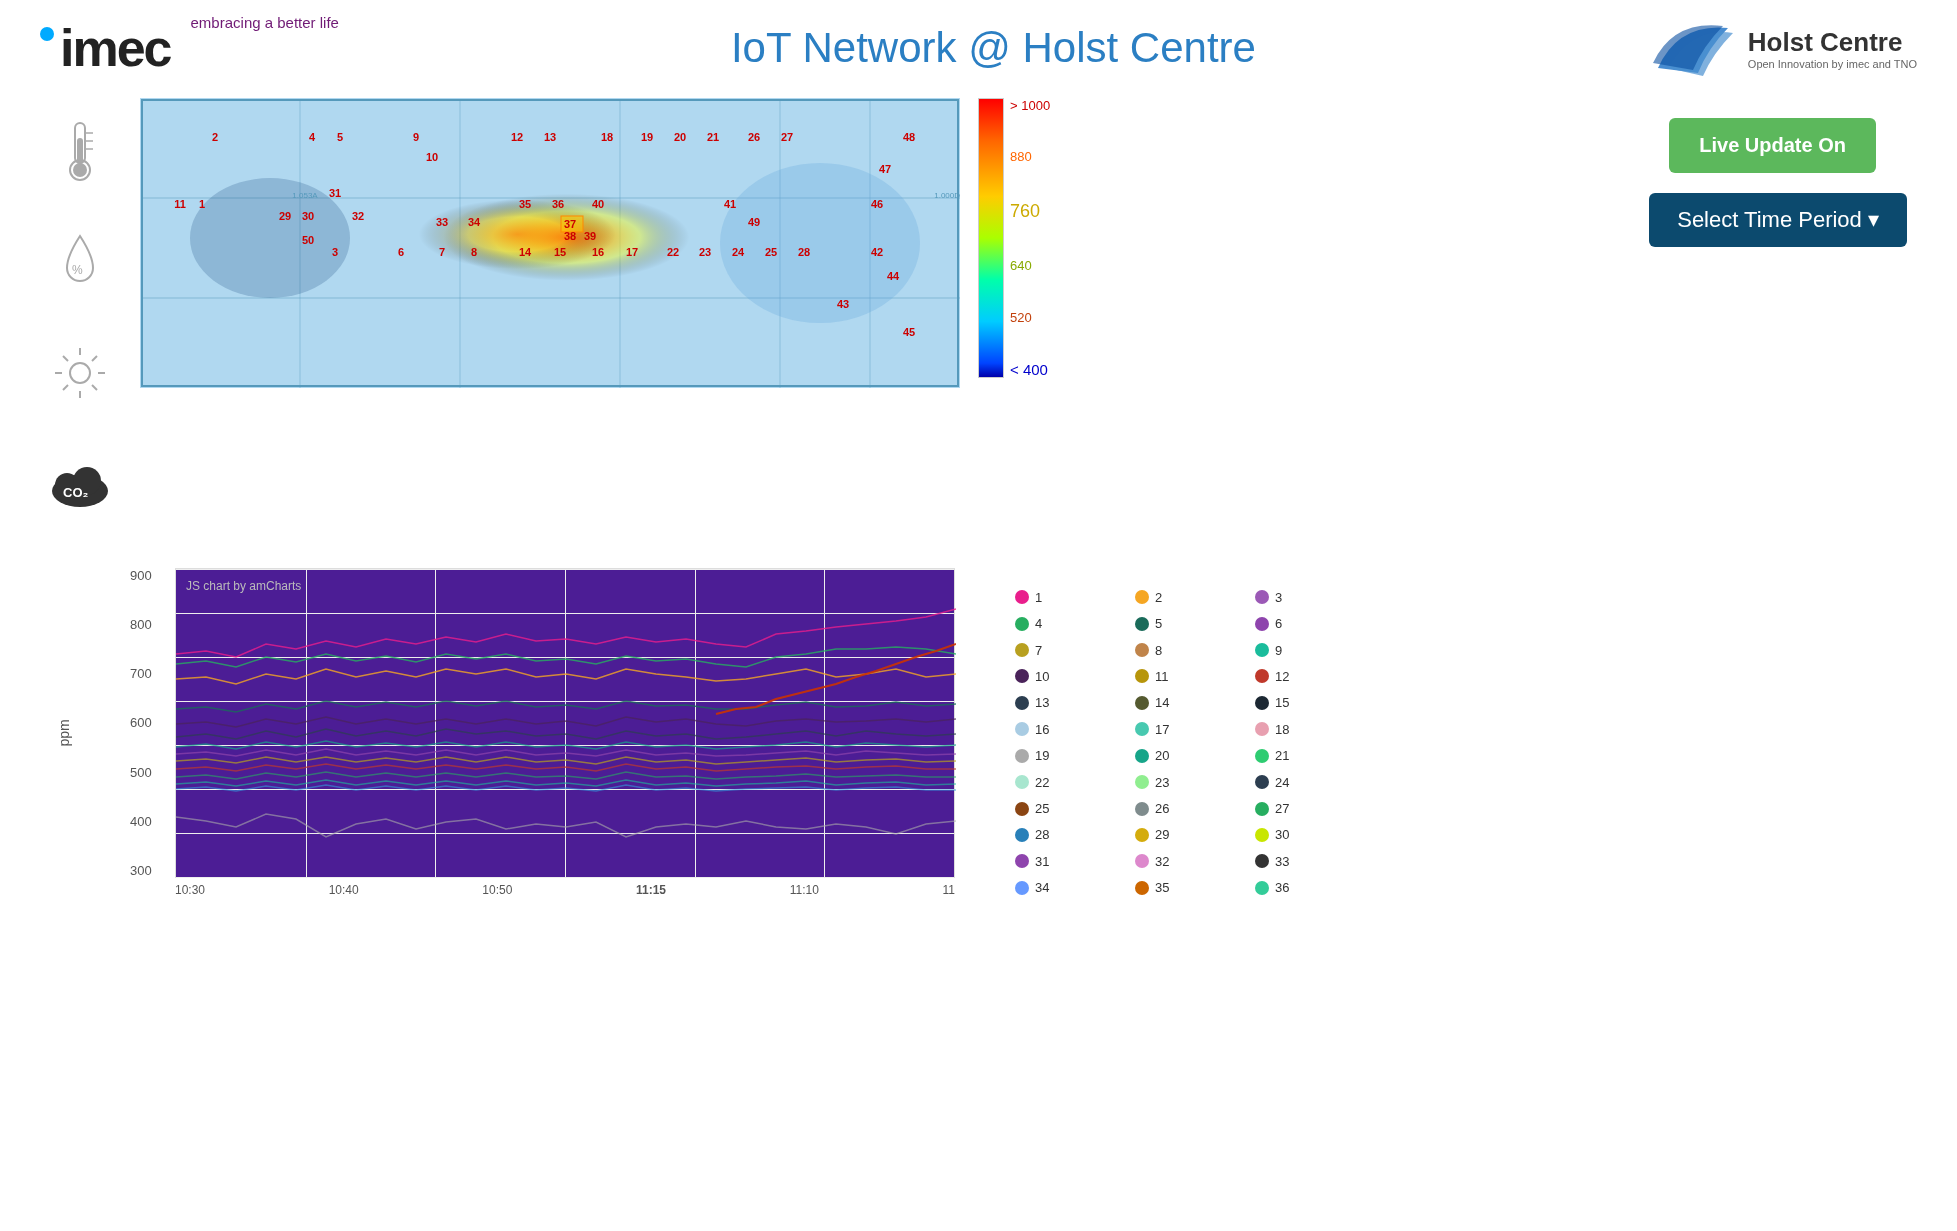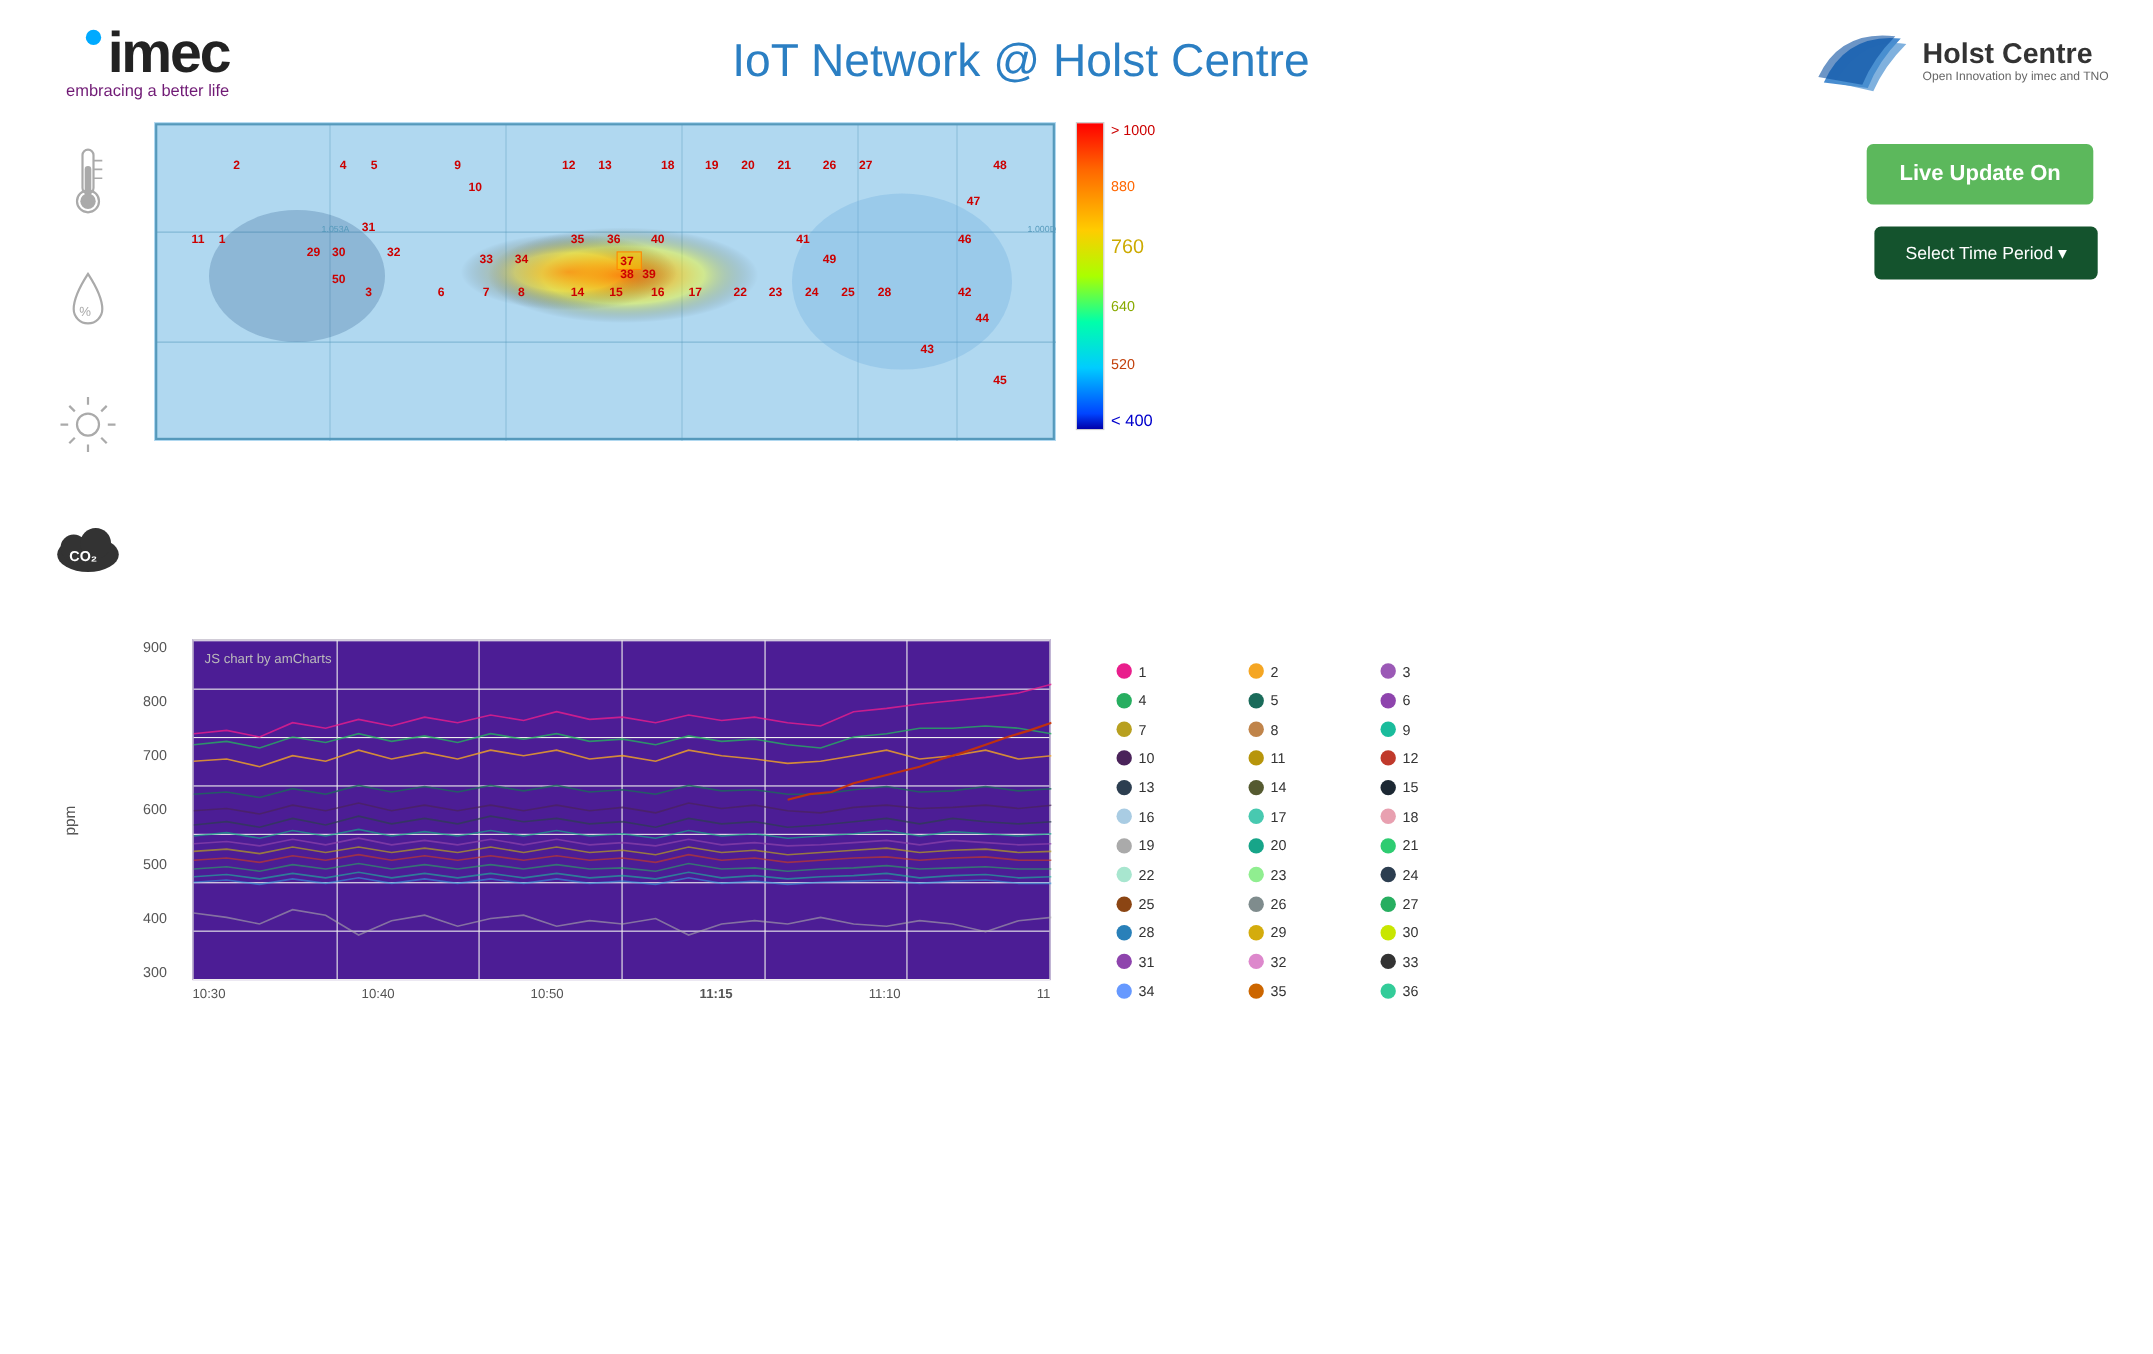--- a/index.html
+++ b/index.html
@@ -1,40 +1,40 @@
 <!DOCTYPE html>
 <html><head>
   <meta charset="utf-8">
   <style>
     * { margin: 0; padding: 0; box-sizing: border-box; }
     body { background: #fff; font-family: Arial, sans-serif; width: 1957px; min-height: 1231px; overflow-x: hidden; }
 
     
     .header { display: flex; align-items: center; justify-content: space-between; padding: 18px 40px 10px 40px; }
-    .logo-area { display: flex; flex-direction: column; align-items: flex-end; }
+    .logo-area { display: flex; flex-direction: row; align-items: flex-start; }
     .logo-imec { font-size: 52px; font-weight: 900; color: #222; letter-spacing: -2px; display: flex; align-items: center; gap: 6px; }
     .logo-imec .dot { width: 14px; height: 14px; background: #00aaff; border-radius: 50%; margin-bottom: 28px; }
     .logo-subtitle { font-size: 15px; color: #701a75; margin-top: -4px; margin-left: 20px; }
     .page-title { font-size: 42px; color: #2b7fc3; font-weight: 400; }
     .holst-logo { display: flex; align-items: center; gap: 10px; }
     .holst-icon { width: 90px; height: 60px; }
     .holst-text { font-size: 26px; font-weight: bold; color: #333; }
     .holst-sub { font-size: 11px; color: #666; }
 
     
     .main-content { display: flex; padding: 0 20px 0 20px; gap: 0; }
 
     
     .sidebar-icons { display: flex; flex-direction: column; align-items: center; padding: 30px 10px; gap: 40px; width: 120px; }
     .sidebar-icon { display: flex; align-items: center; justify-content: center; width: 70px; height: 70px; }
 
     
     .controls-area { display: flex; flex-direction: column; align-items: center; gap: 20px; padding: 30px 30px; margin-left: auto; }
     .btn-live { background: #5cb85c; color: #fff; border: none; border-radius: 6px; padding: 16px 30px; font-size: 20px; font-weight: bold; cursor: pointer; }
-    .btn-time { background: #14532d; color: #fff; border: none; border-radius: 6px; padding: 14px 28px; font-size: 16px; cursor: pointer; display: flex; align-items: center; gap: 8px; margin-left: 11px; }
+    .btn-time { background: #0c4a6e; color: #fff; border: none; border-radius: 6px; padding: 14px 28px; font-size: 22px; cursor: pointer; display: flex; align-items: center; gap: 8px; margin-left: 11px; }
 
     
     .chart-section { padding: 20px 20px 20px 120px; display: flex; gap: 40px; }
     .chart-area { position: relative; width: 820px; height: 340px; border: 1px solid #ddd; background: #4c1d95; padding-left: 22px; }
     .chart-watermark { position: absolute; top: 10px; left: 10px; font-size: 12px; color: #bbb; }
     .chart-yaxis { position: absolute; left: -50px; top: 0; height: 100%; display: flex; flex-direction: column; justify-content: space-between; align-items: flex-end; font-size: 13px; color: #555; }
     .ppm-label { position: absolute; left: -70px; top: 50%; transform: translateY(-50%) rotate(-90deg); font-size: 14px; color: #555; }
 
     
     .legend { display: grid; grid-template-columns: repeat(3, 120px); gap: 8px 0; padding-top: 10px; font-size: 14px; }

